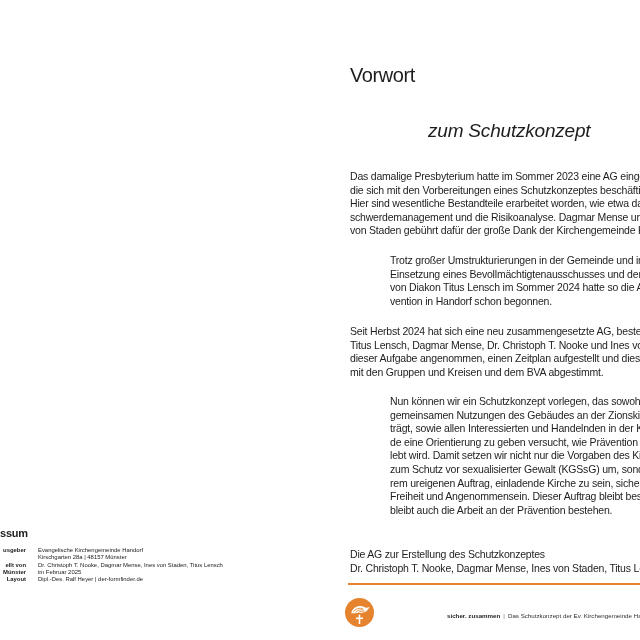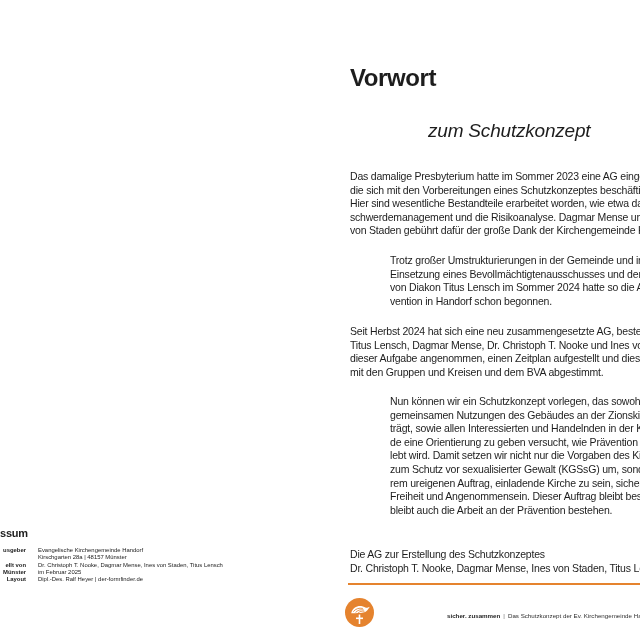--- a/index.html
+++ b/index.html
@@ -6,21 +6,21 @@
   body {
     width:640px; height:640px; overflow:hidden; position:relative;
     background:#ffffff; color:#1d1d1d;
     font-family:"Liberation Sans", sans-serif;
   }
   .canvas { position:absolute; left:0; top:0; width:640px; height:640px; overflow:hidden; background:#fff; }
 
   
   .title {
     position:absolute; left:350px; top:64px;
-    font-size:24px; font-weight:bold; letter-spacing:-0.4px; white-space:nowrap;
+    font-size:20px; font-weight:normal; letter-spacing:-0.4px; white-space:nowrap;
   }
   .subtitle {
     position:absolute; left:428px; top:97px;
     font-size:19px; font-style:italic; letter-spacing:-0.2px; white-space:nowrap;margin-top:23px;
   }
   .para {
     position:absolute; font-size:10.5px; letter-spacing:-0.2px;
     line-height:13.6px; white-space:nowrap;
   }
   .para div { white-space:nowrap; }

